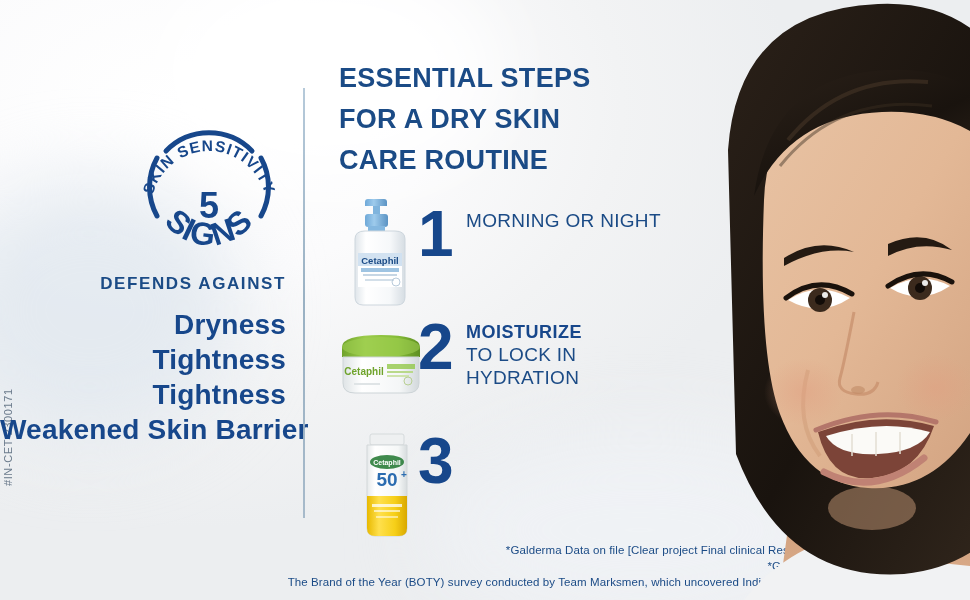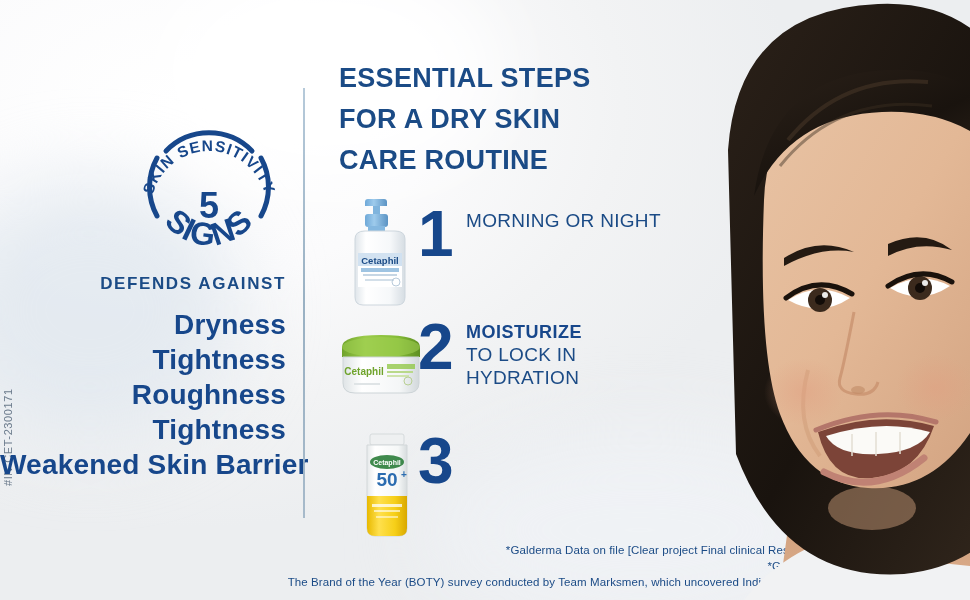--- a/index.html
+++ b/index.html
@@ -125,21 +125,20 @@
       <text font-family="Liberation Sans, sans-serif" font-size="32" font-weight="700" fill="#17478b" letter-spacing="1">
         <textPath href="#arcBot" startOffset="50%" text-anchor="middle" id="tpBot">SIGNS</textPath>
       </text>
     </svg>
   </div>
 
   <div class="defends">DEFENDS AGAINST</div>
   <div class="signs">
     <div class="sign">Dryness</div>
     <div class="sign">Tightness</div>
-    <div class="sign">Roughness</div>
     <div class="sign">Tightness</div>
     <div class="sign">Weakened Skin Barrier</div>
   </div>
 
   <div class="divider"></div>
 
   <div class="headline">
     <div>ESSENTIAL STEPS</div>
     <div>FOR A DRY SKIN</div>
     <div>CARE ROUTINE</div>

